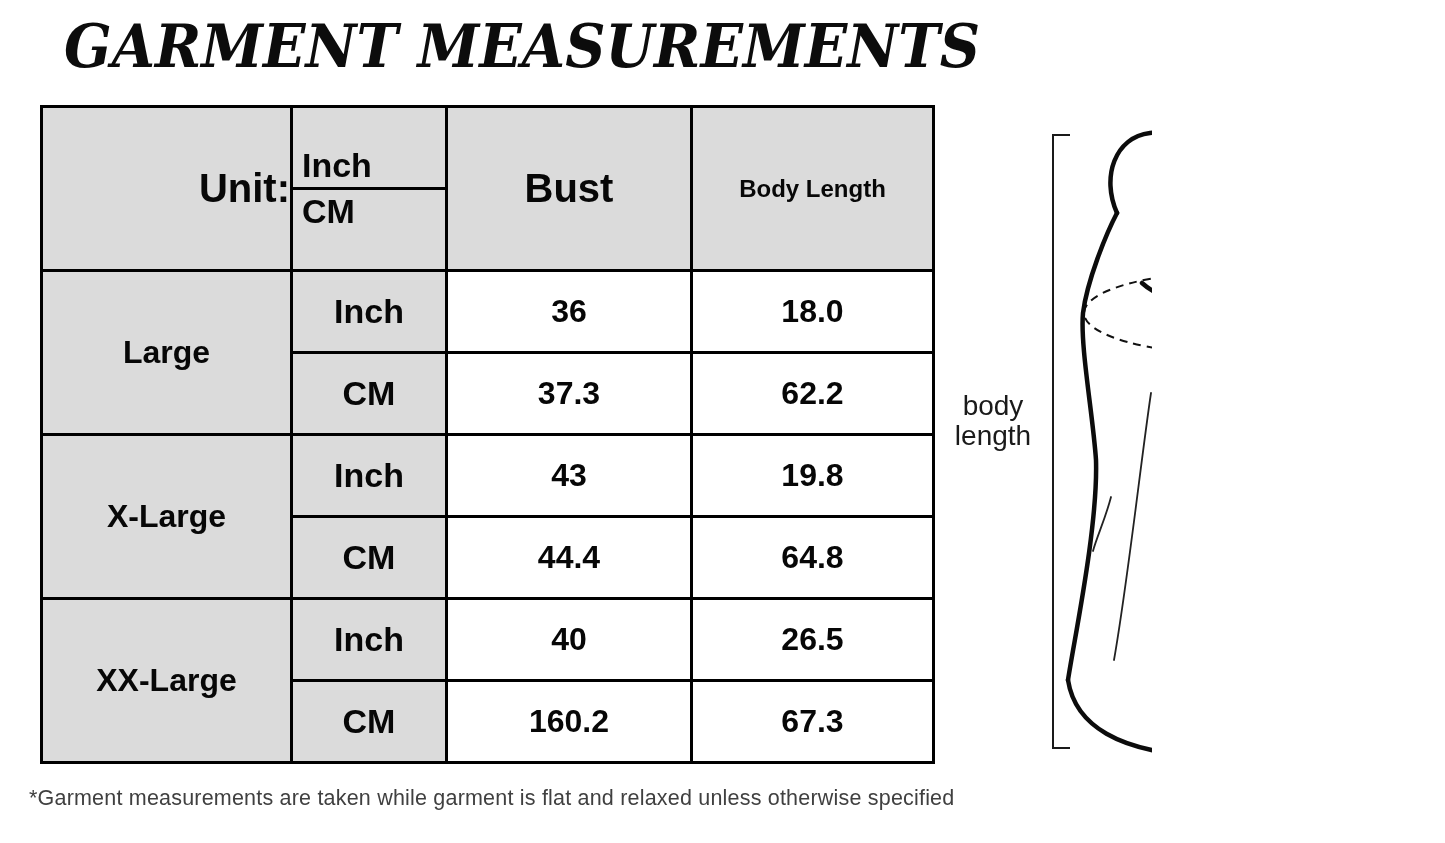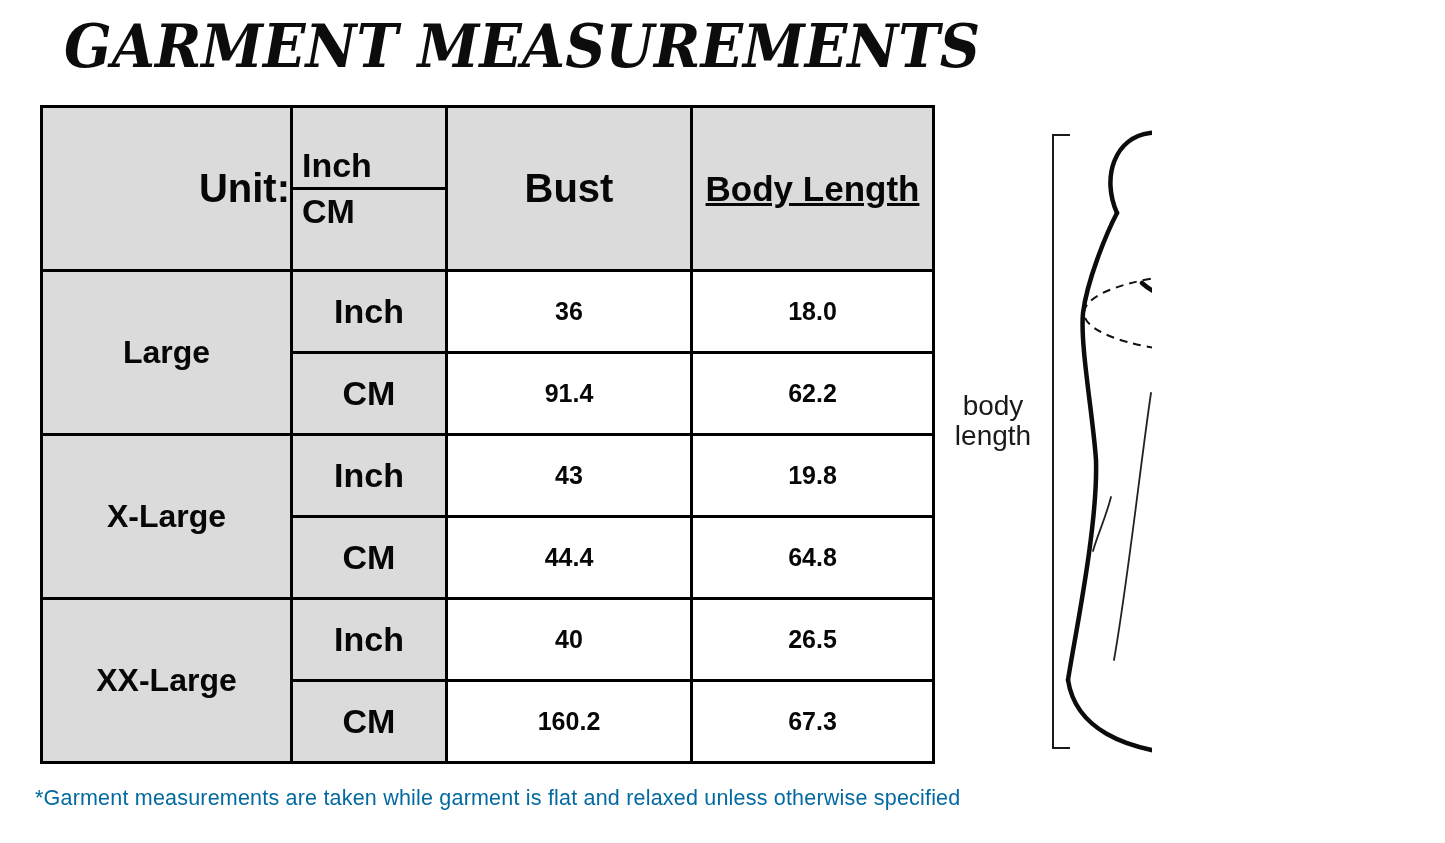--- a/index.html
+++ b/index.html
@@ -21,27 +21,27 @@
     border:3px solid #000;font-weight:bold;color:#070707;
     padding:0;text-align:center;vertical-align:middle;overflow:hidden;
   }
   .size-table tr{height:82px;}
   col.c1{width:250px;} col.c2{width:155px;} col.c3{width:245px;} col.c4{width:242px;}
   td.grey{background:#dbdbdb;}
   td.unit-cell{font-size:40px;text-align:right;}
   td.unit-top{font-size:34px;text-align:left;vertical-align:bottom;padding-left:9px;padding-bottom:2px;}
   td.unit-bottom{font-size:34px;text-align:left;vertical-align:top;padding-left:9px;padding-top:2px;}
   td.col-bust{font-size:40px;}
-  td.col-bodylen{font-size:35px;text-decoration:underline;}
+  td.col-bodylen{font-size:24px;}
   td.size-name{font-size:32px;}
   td.unit-row-label{font-size:34px;}
-  td.val{font-size:25px;background:#ffffff;}
+  td.val{font-size:32px;background:#ffffff;}
   .footnote{
-    position:absolute;left:35px;top:786px;font-size:21.5px;letter-spacing:.2px;
-    color:#0369a1;white-space:nowrap;
+    position:absolute;left:29px;top:786px;font-size:21.5px;letter-spacing:.2px;
+    color:#404040;white-space:nowrap;
   }
   .garment-svg{position:absolute;left:945px;top:95px;}
   .garment-svg text{
     font-family:"Liberation Sans",sans-serif;fill:#1a1a1a;
   }
 </style>
 </head>
 <body>
 
 <div class="stage">
@@ -67,21 +67,21 @@
       </tr>
 
       <tr>
         <td class="grey size-name" rowspan="2">Large</td>
         <td class="grey unit-row-label">Inch</td>
         <td class="val">36</td>
         <td class="val">18.0</td>
       </tr>
       <tr>
         <td class="grey unit-row-label">CM</td>
-        <td class="val">91.4</td>
+        <td class="val">37.3</td>
         <td class="val">62.2</td>
       </tr>
 
       <tr>
         <td class="grey size-name" rowspan="2">X-Large</td>
         <td class="grey unit-row-label">Inch</td>
         <td class="val">43</td>
         <td class="val">19.8</td>
       </tr>
       <tr>

